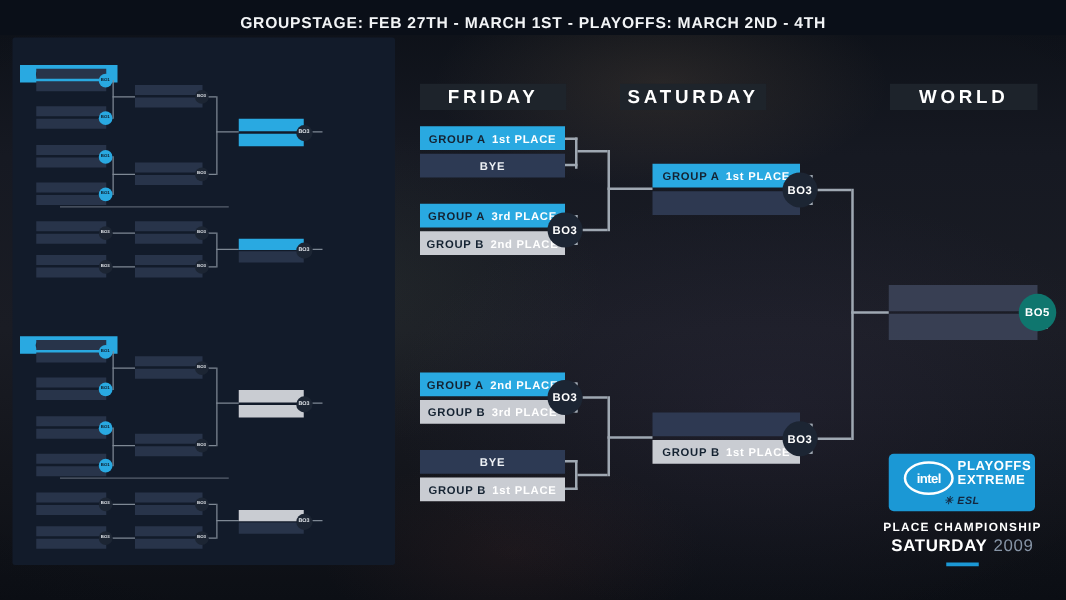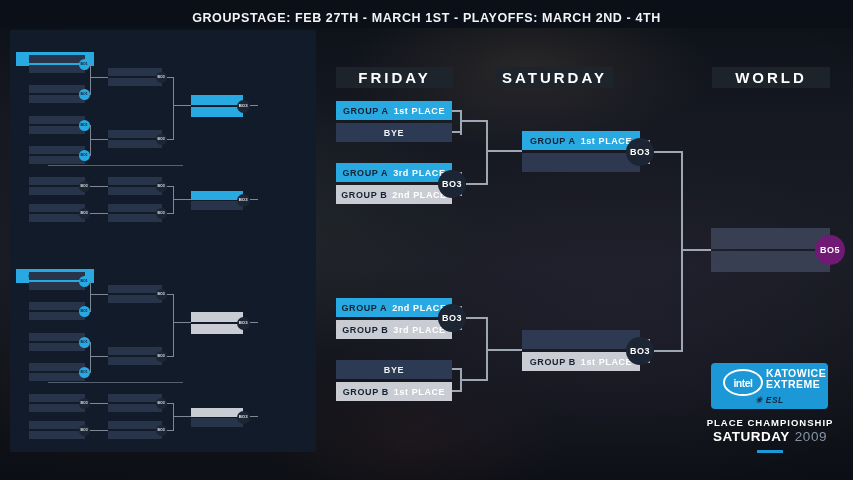--- a/index.html
+++ b/index.html
@@ -60,21 +60,21 @@
   }
   .pslot.blue{background:#29a9e1;}
   .pslot.gray{background:#c9ccd2;}
   .pslot.dark{background:#2d3a54;color:#eef1f5;}
   .pslot.empty{background:rgba(47,59,84,0.95);}
   .pslot.sfinal{width:119px;height:21px;background:rgba(58,66,86,0.94);}
   .t-g{color:#142231;}
   .t-p{color:#ffffff;}
   .pline{position:absolute;background:#9fa8b2;z-index:1;}
   .pbadge{width:28px;height:28px;font-size:9px;background:#1c2533;color:#ffffff;letter-spacing:0.5px;}
-  .pbadge.bo5{width:30px;height:30px;background:#701a75;color:#ffffff;}
+  .pbadge.bo5{width:30px;height:30px;background:#0f766e;color:#ffffff;}
   
   .iem-box{position:absolute;left:711px;top:363px;width:117px;height:46px;background:#1b98d5;border-radius:4px;}
   .intel-oval{
     position:absolute;left:12px;top:6px;width:36px;height:23px;
     border:2px solid #ffffff;border-radius:50%;
     display:flex;align-items:center;justify-content:center;
     color:#ffffff;font-size:10.5px;font-weight:700;letter-spacing:-0.5px;
   }
   .brand{position:absolute;left:55px;top:5px;color:#ffffff;font-size:10.5px;font-weight:700;letter-spacing:0.5px;line-height:11px;}
   .esl-row{position:absolute;left:0;top:32px;width:117px;text-align:center;color:#14273f;font-size:8.5px;font-weight:700;font-style:italic;letter-spacing:0.5px;}
@@ -339,21 +339,21 @@
 
 <div class="pslot sfinal" style="left:711px;top:228px"></div>
 <div class="pslot sfinal" style="left:711px;top:251px"></div>
 <div class="badge pbadge bo5" style="left:815px;top:235px">BO5</div>
 
 <div class="iem-box">
   <div class="intel-oval">
     <span>intel</span>
   </div>
   <div class="brand">
-    <div>KATOWICE</div>
+    <div>PLAYOFFS</div>
     <div>EXTREME</div>
   </div>
   <div class="esl-row">
     <span>✳</span>
     <span>ESL</span>
   </div>
 </div>
 <div class="event-line">PLACE CHAMPIONSHIP</div>
 <div class="city-line">
   <span class="city">SATURDAY</span><span class="year">2009</span>

